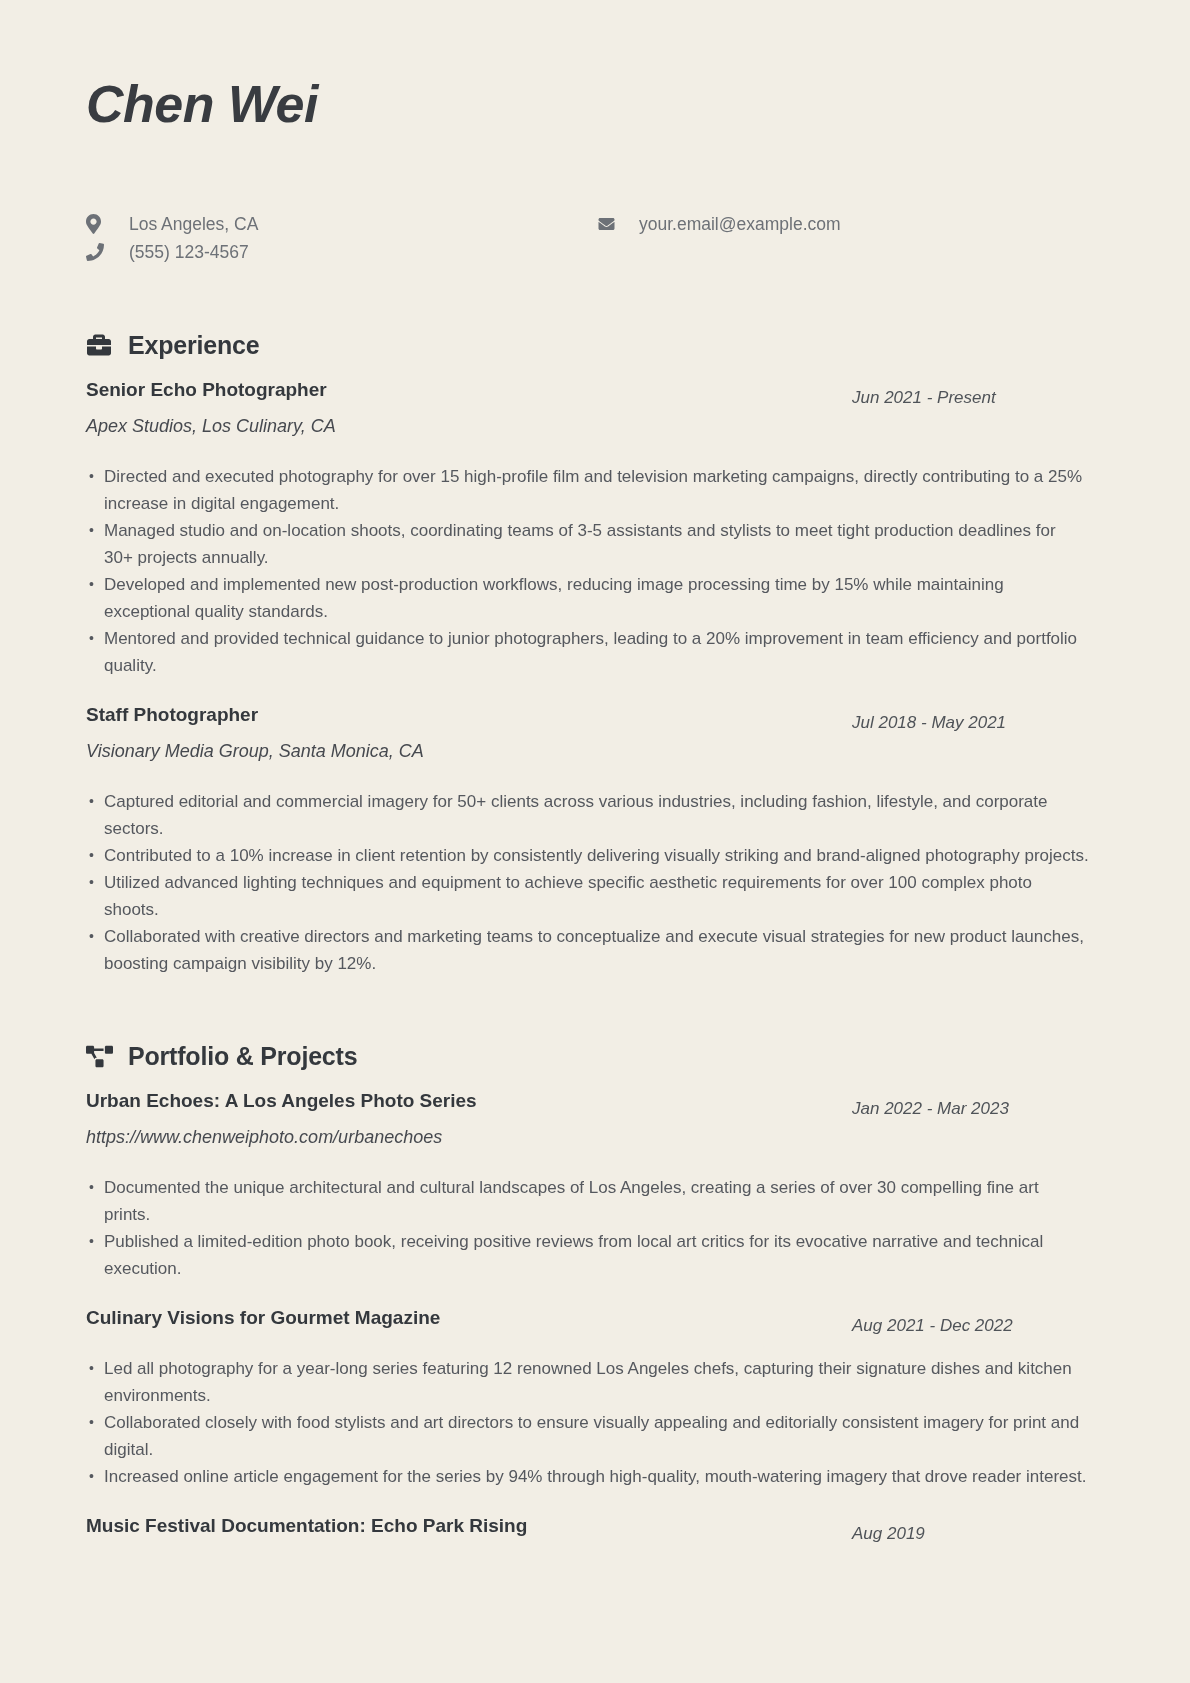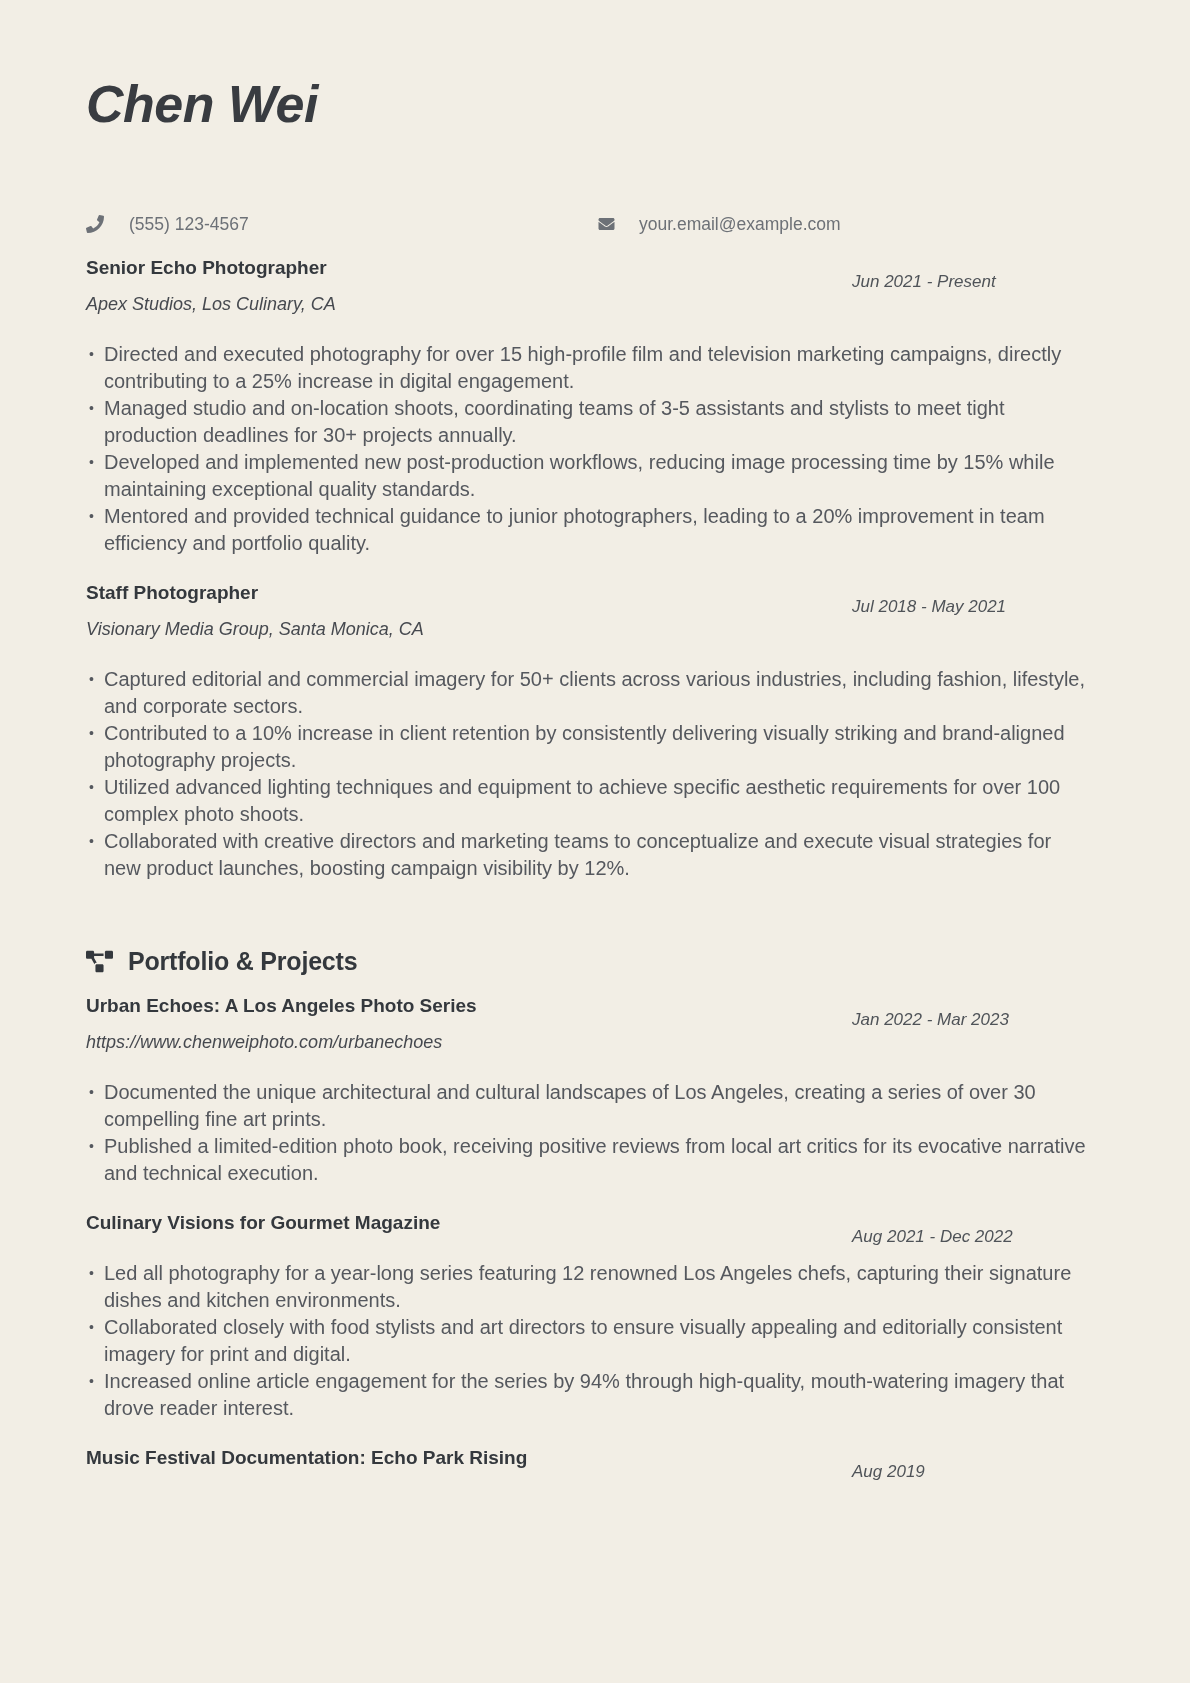--- a/index.html
+++ b/index.html
@@ -71,21 +71,21 @@
   .entry-header h3{
     margin:0;
     font-size:19px;
     line-height:23px;
     font-weight:700;
     color:#34383d;
   }
   .dates{
     position:absolute;
     left:766px;
-    top:16px;
+    top:10px;
     font-size:17px;
     font-style:italic;
     color:#4f5358;
     white-space:nowrap;
   }
   .subtitle{
     margin-top:14px;
     font-size:18px;
     line-height:22px;
     font-style:italic;
@@ -93,21 +93,21 @@
   }
   ul.bullets{
     list-style:none;
     margin:26px 0 0 0;
     padding:0;
     width:1003px;
   }
   ul.bullets li{
     position:relative;
     padding-left:18px;
-    font-size:20px;
+    font-size:17px;
     line-height:27px;
     color:#55585e;
   }
   ul.bullets li::before{
     content:"\2022";
     position:absolute;
     left:3px;
     top:0;
     font-size:14px;
     color:#55585e;
@@ -116,20 +116,28 @@
 </style>
 </head>
 <body>
 
 <div class="page">
 
   <h1 class="name">Chen Wei</h1>
 
   <div class="contact">
     <div class="contact-col">
+      <div class="contact-row">
+        <span class="cicon">
+          <svg width="15" height="20" viewBox="0 0 384 512" fill-rule="evenodd">
+              <path d="M172.268 501.67C26.97 291.031 0 269.413 0 192 0 85.961 85.961 0 192 0s192 85.961 192 192c0 77.413-26.97 99.031-172.268 309.67-9.535 13.774-29.93 13.773-39.464 0zM192 272c44.183 0 80-35.817 80-80s-35.817-80-80-80-80 35.817-80 80 35.817 80 80 80z"></path>
+            </svg>
+        </span>
+        <span>Los Angeles, CA</span>
+      </div>
       <div class="contact-row">
         <span class="cicon">
           <svg width="18" height="18" viewBox="0 0 512 512">
               <path d="M493.4 24.6l-104-24c-11.3-2.6-22.9 3.3-27.5 13.9l-48 112c-4.2 9.8-1.4 21.3 6.9 28l60.6 49.6c-36 76.7-98.9 140.5-177.2 177.2l-49.6-60.6c-6.8-8.3-18.2-11.1-28-6.9l-112 48C3.9 366.5-2 378.1.6 389.4l24 104C27.1 504.2 36.7 512 48 512c256.1 0 464-207.5 464-464 0-11.2-7.7-20.9-18.6-23.4z"></path>
             </svg>
         </span>
         <span>(555) 123-4567</span>
       </div>
     </div>
     <div class="contact-col">
@@ -138,20 +146,28 @@
           <svg width="21" height="16" viewBox="0 0 512 512">
               <path d="M502.3 190.8c3.9-3.1 9.7-.2 9.7 4.7V400c0 26.5-21.5 48-48 48H48c-26.5 0-48-21.5-48-48V195.6c0-5 5.7-7.8 9.7-4.7 22.4 17.4 52.1 39.5 154.1 113.6 21.1 15.4 56.7 47.8 92.2 47.6 35.7.3 72-32.8 92.3-47.6 102-74.1 131.6-96.3 154-113.6zM256 320c23.2.4 56.6-29.2 73.4-41.4 132.7-96.3 142.8-104.7 173.4-128.7 5.8-4.5 9.2-11.5 9.2-18.9v-19c0-26.5-21.5-48-48-48H48C21.5 64 0 85.5 0 112v19c0 7.4 3.4 14.3 9.2 18.9 30.6 23.9 40.7 32.4 173.4 128.7 16.8 12.2 50.2 41.8 73.4 41.4z"></path>
             </svg>
         </span>
         <span>your.email@example.com</span>
       </div>
     </div>
   </div>
 
   <div class="section">
+    <div class="section-heading">
+      <span class="hicon">
+        <svg width="26" height="24" viewBox="0 0 512 512">
+            <path d="M320 336c0 8.84-7.16 16-16 16h-96c-8.84 0-16-7.16-16-16v-48H0v144c0 25.6 22.4 48 48 48h416c25.6 0 48-22.4 48-48V288H320v48zm144-208h-80V80c0-25.6-22.4-48-48-48H176c-25.6 0-48 22.4-48 48v48H48c-25.6 0-48 22.4-48 48v80h512v-80c0-25.6-22.4-48-48-48zm-144 0H192V96h128v32z"></path>
+          </svg>
+      </span>
+      <h2>Experience</h2>
+    </div>
 
     <div class="entry">
       <div class="entry-header">
         <h3>Senior Echo Photographer</h3>
         <span class="dates">Jun 2021 - Present</span>
       </div>
       <div class="subtitle">Apex Studios, Los Culinary, CA</div>
       <ul class="bullets">
         <li>Directed and executed photography for over 15 high-profile film and television marketing campaigns, directly contributing to a 25% increase in digital engagement.</li>
         <li>Managed studio and on-location shoots, coordinating teams of 3-5 assistants and stylists to meet tight production deadlines for 30+ projects annually.</li>

